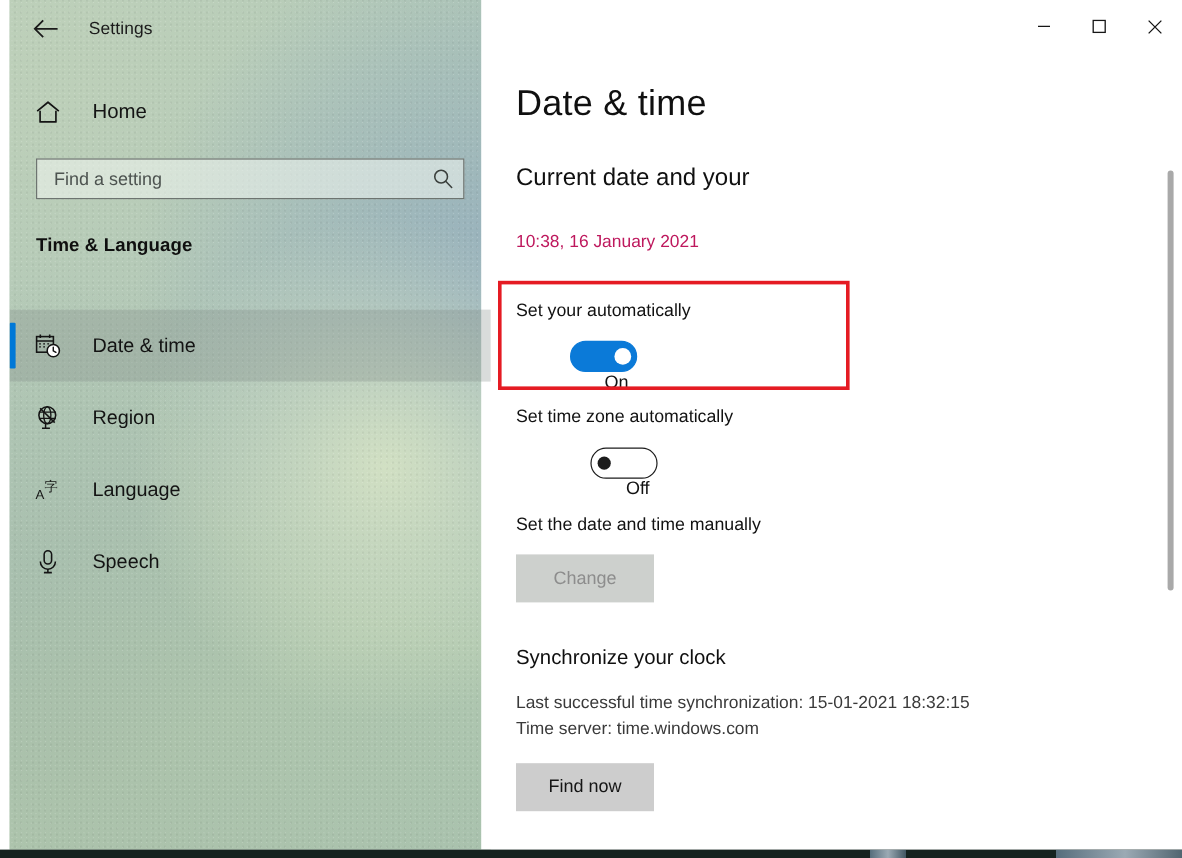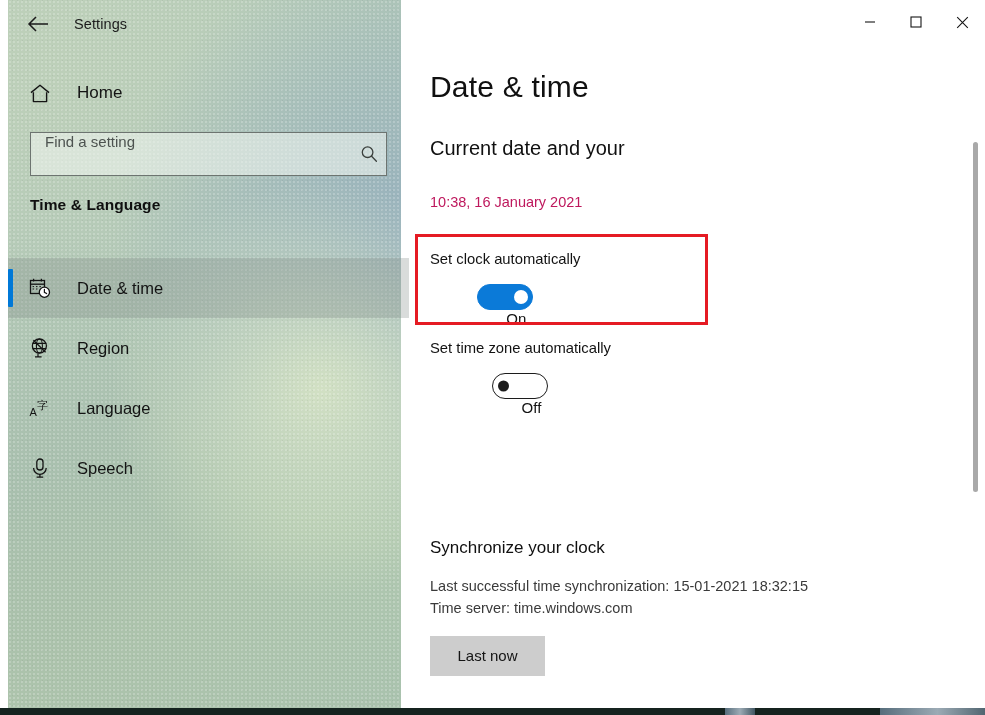--- a/index.html
+++ b/index.html
@@ -102,24 +102,24 @@
   .home-label {
     margin-left: 25px;
     font-size: 17px;
     color: #141414;
   }
 
   
   .search-wrap {
     position: absolute;
     left: 22px; top: 132px;
-    width: 357px; height: 44px;
+    width: 357px; height: 34px;
     border: 1.5px solid #6d7470;
     background: rgba(240,246,240,0.56);
-    display: flex; align-items: flex-start;
+    display: flex; align-items: center;
     cursor: text;
   }
   .search-placeholder {
     margin-left: 14px;
     font-size: 15px;
     color: #4d5350;
     flex: 1;
     user-select: none;
   }
   .search-icon {
@@ -472,45 +472,49 @@
             </svg>
         </span>
       </div>
     </div>
 
     <div class="page-title">Date &amp; time</div>
     <div class="sub-heading">Current date and your</div>
     <div class="current-datetime">10:38, 16 January 2021</div>
 
     <div class="blk-set-time">
-      <div class="setting-label">Set clock automatically</div>
+      <div class="setting-label">Set your automatically</div>
       <div class="toggle-row">
         <div class="toggle on">
           <span class="knob"></span>
         </div>
         <span class="toggle-state">On</span>
       </div>
     </div>
 
     <div class="blk-set-tz">
       <div class="setting-label">Set time zone automatically</div>
       <div class="toggle-row">
         <div class="toggle off">
           <span class="knob"></span>
         </div>
         <span class="toggle-state">Off</span>
       </div>
     </div>
 
+    <div class="blk-manual">
+      <div class="setting-label">Set the date and time manually</div>
+      <button class="btn disabled">Change</button>
+    </div>
 
     <div class="blk-sync">
       <div class="sub-heading" style="position:static;font-size:17px;">Synchronize your clock</div>
       <div class="sync-line">Last successful time synchronization: 15-01-2021 18:32:15</div>
       <div class="sync-line">Time server: time.windows.com</div>
-      <button class="btn sync">Last now</button>
+      <button class="btn sync">Find now</button>
     </div>
 
     <div class="scrollbar-track">
       <div class="scrollbar-thumb"></div>
     </div>
 
   </div>
 
   <div class="highlight-box"></div>
 

